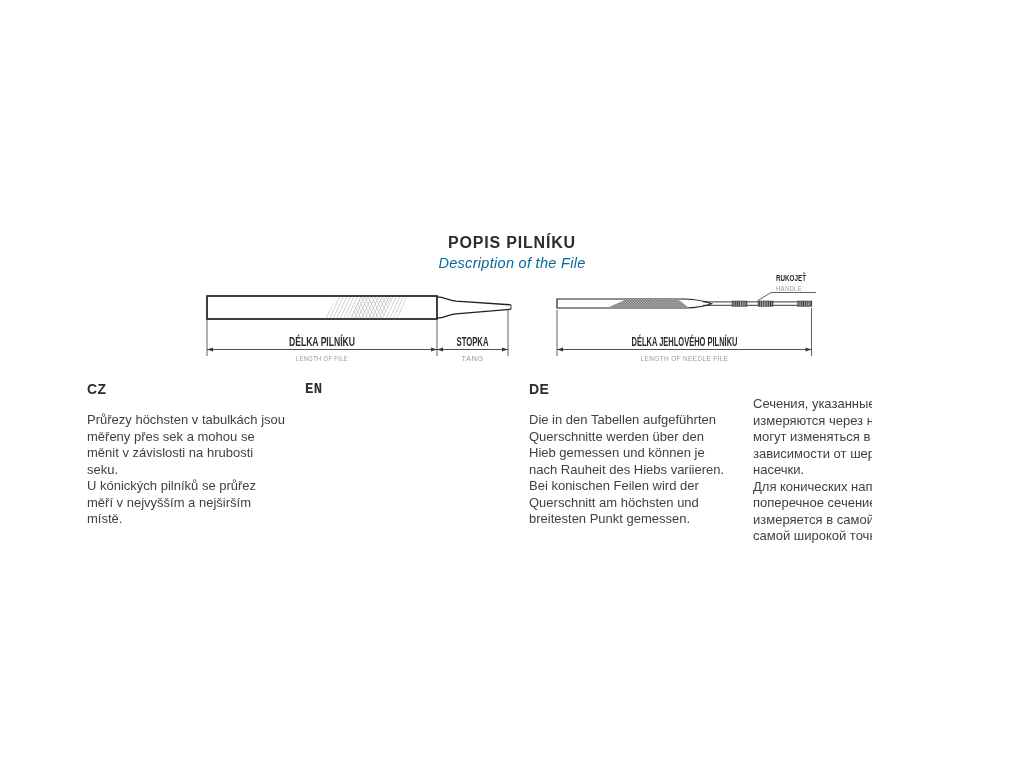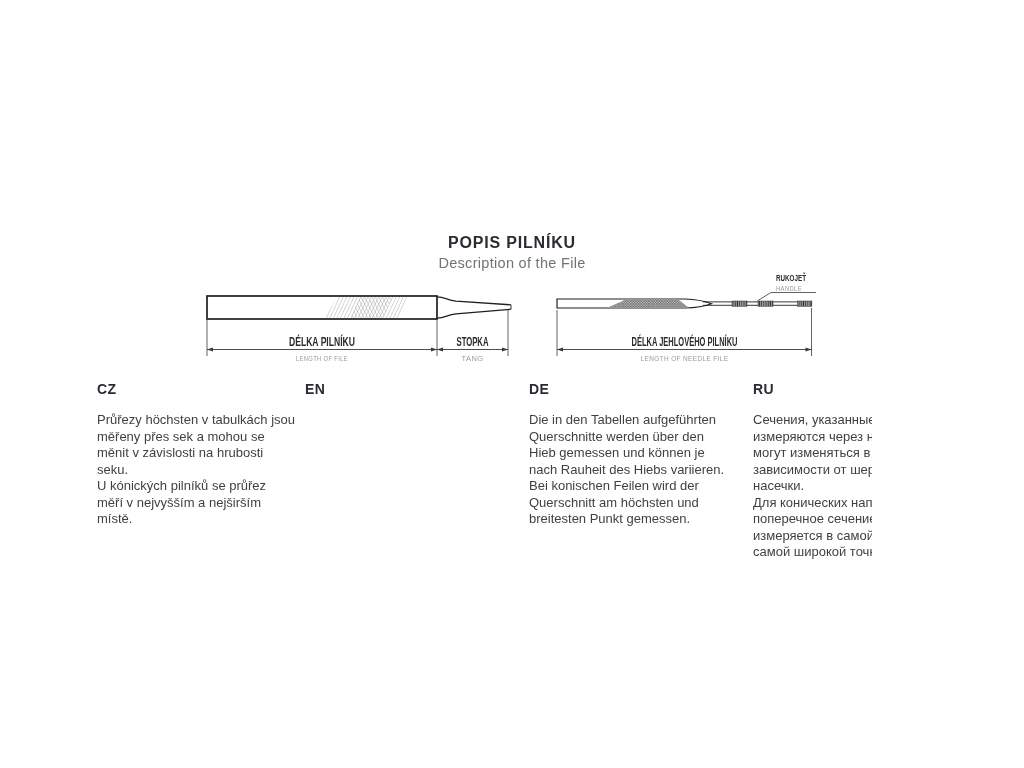--- a/index.html
+++ b/index.html
@@ -26,23 +26,24 @@
     font-size: 16px;
     font-weight: 700;
     letter-spacing: 0.8px;
     color: #2b2b33;
     line-height: 19px;
   }
   .sub-title {
     font-size: 14.5px;
     font-weight: 400;
     letter-spacing: 0.3px;
-    color: #737373;
+    color: #0369a1;
     line-height: 18px;
     margin-top: 2px;
+    font-style: italic;
   }
   .diagram-svg {
     position: absolute;
     top: 270px;
   }
   #flat-file-svg { left: 200px; }
   #needle-file-svg { left: 545px; }
   .dim-label {
     font-family: "Liberation Sans", sans-serif;
     font-weight: 700;
@@ -65,22 +66,22 @@
     letter-spacing: 0.4px;
     color: #2b2b33;
   }
   .lang-text {
     margin-top: 15px;
     font-size: 13px;
     line-height: 16.5px;
     color: #3f3f46;
     white-space: pre-line;
   }
-  #col-cz { left: 97px; }
-  #col-en { left: 305px; }
+  #col-cz { left: 87px; }
+  #col-en { left: 305px; font-family: Liberation Mono, monospace; }
   #col-de { left: 529px; }
   #col-ru { left: 753px; }
 </style>
 </head>
 <body>
 
 <div id="page">
 
   <div class="title-block">
     <div class="main-title">POPIS PILNÍKU</div>
@@ -180,21 +181,20 @@
     <div class="lang-code">DE</div>
     <div class="lang-text">Die in den Tabellen aufgeführten
 Querschnitte werden über den
 Hieb gemessen und können je
 nach Rauheit des Hiebs variieren.
 Bei konischen Feilen wird der
 Querschnitt am höchsten und
 breitesten Punkt gemessen.</div>
   </div>
   <div id="col-ru" class="lang-col">
-    <div class="lang-code">RU</div>
     <div class="lang-text">Сечения, указанные в таблицах,
 измеряются через насечку и
 могут изменяться в
 зависимости от шероховатости
 насечки.
 Для конических напильников
 поперечное сечение
 измеряется в самой высокой и
 самой широкой точке.</div>
   </div>

